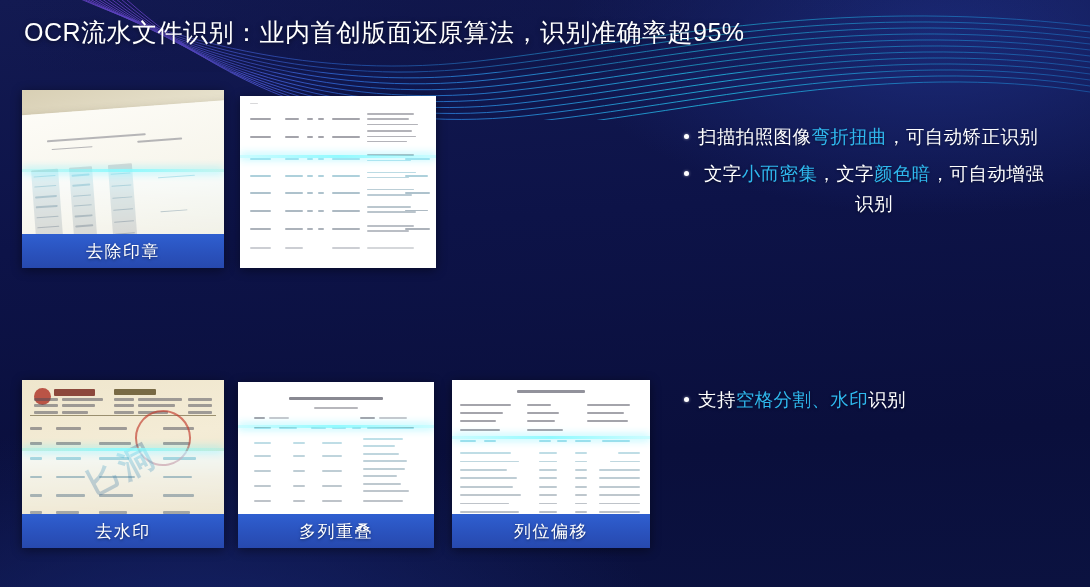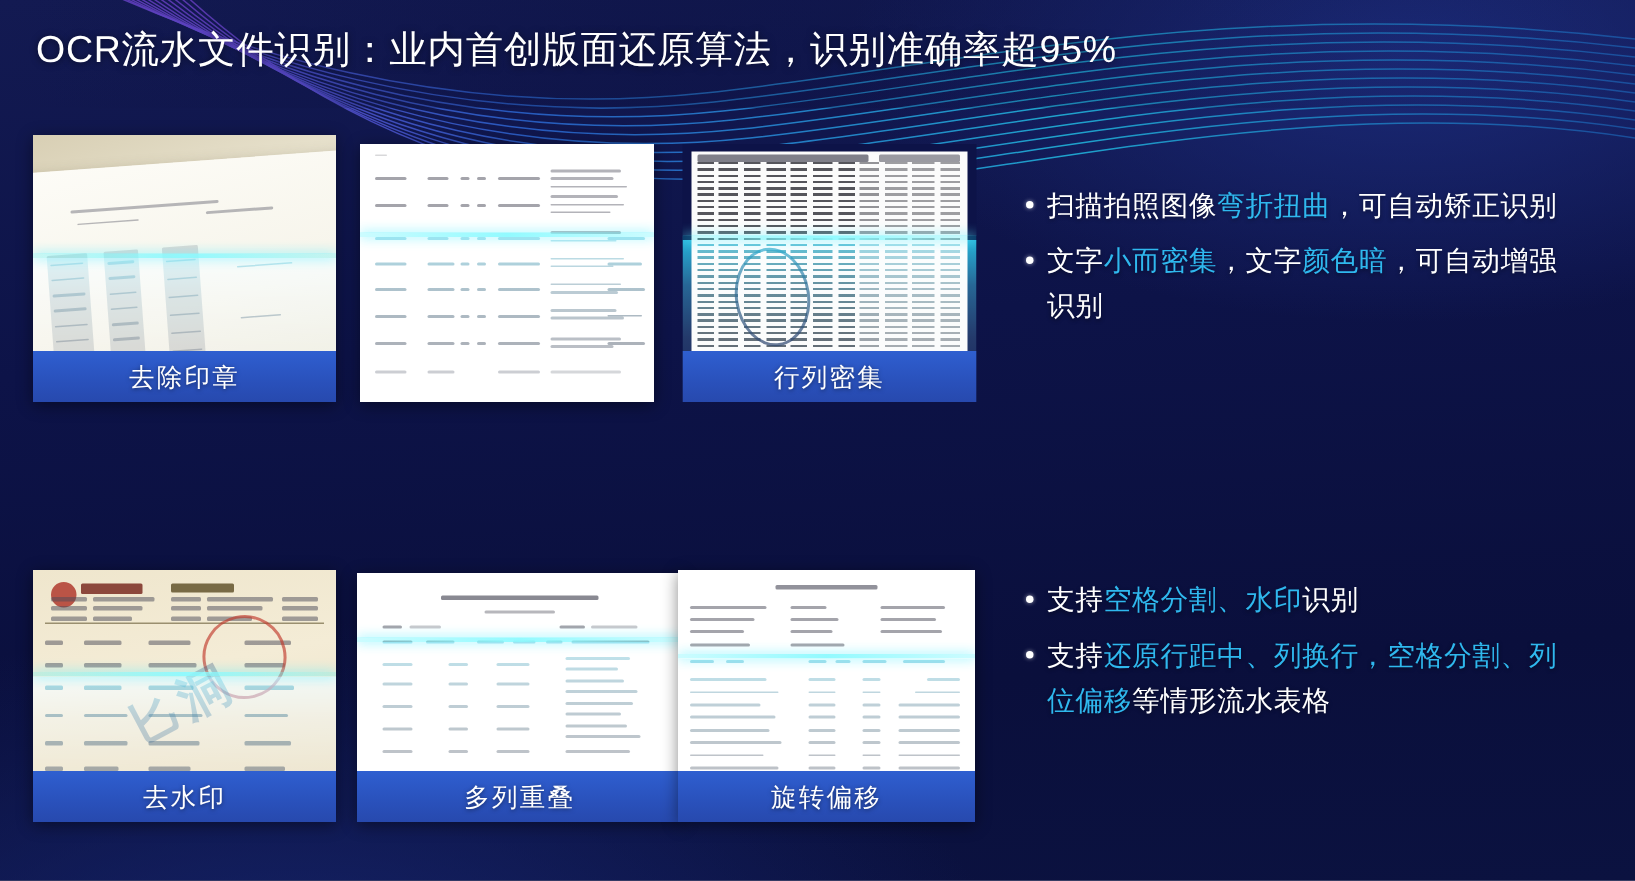--- a/index.html
+++ b/index.html
@@ -97,21 +97,21 @@
     opacity:.65;transform:rotate(-12deg);
   }
   .wm{
     position:absolute;color:rgba(40,60,110,.30);font-size:34px;font-weight:700;
     transform:rotate(-28deg);letter-spacing:4px;white-space:nowrap;
   }
   .bank-logo{position:absolute;width:17px;height:17px;border-radius:50%;background:#b03a2e;opacity:.85;}
   
   .bullets{position:absolute;}
   .bullet{
-    display:flex;align-items:flex-start;margin-bottom:7px;
+    display:flex;align-items:flex-start;margin-bottom:7px;text-align:center;
   }
   .dot{
     width:5px;height:5px;border-radius:50%;background:#ffffff;
     margin-top:12px;margin-right:9px;flex:0 0 auto;
     box-shadow:0 0 3px rgba(255,255,255,.6);
   }
   .btext{
     color:#ffffff;font-size:18.5px;line-height:1.62;letter-spacing:.4px;
     max-width:352px;
     text-shadow:0 1px 3px rgba(0,0,0,.45);
@@ -256,43 +256,20 @@
         <div class="blk" style="left:5%;top:88%;width:11%;height:2px;opacity:.3;"></div>
         <div class="blk" style="left:23%;top:88%;width:9%;height:2px;opacity:.3;"></div>
         <div class="blk" style="left:47%;top:88%;width:14%;height:2px;opacity:.3;"></div>
         <div class="blk" style="left:65%;top:88%;width:24%;height:1.6px;opacity:.25;"></div>
       </div>
       <div class="scan" style="height:64%;"></div>
       <div class="scanline" style="bottom:64%;"></div>
     </div>
   </div>
 
-  <div class="card" style="left:455px;top:96px;width:196px;height:172px;background:#0d1348;box-shadow:none;">
-    <div class="shot">
-      <div class="dense" style="left:3%;right:3%;top:3%;bottom:0;">
-        <div class="col" style="left:2%;width:6%;"></div>
-        <div class="col" style="left:10%;width:7%;"></div>
-        <div class="col" style="left:19%;width:6%;"></div>
-        <div class="col" style="left:27%;width:7%;"></div>
-        <div class="col" style="left:36%;width:6%;"></div>
-        <div class="col" style="left:44%;width:7%;"></div>
-        <div class="col" style="left:53%;width:6%;"></div>
-        <div class="col" style="left:61%;width:7%;opacity:.5;"></div>
-        <div class="col" style="left:70%;width:8%;opacity:.45;"></div>
-        <div class="col" style="left:80%;width:8%;opacity:.45;"></div>
-        <div class="col" style="left:90%;width:7%;opacity:.45;"></div>
-        <div class="blk" style="left:2%;top:1%;width:62%;height:5px;opacity:.7;"></div>
-        <div class="blk" style="left:68%;top:1%;width:29%;height:5px;opacity:.55;"></div>
-        <div class="stamp-oval" style="left:16%;top:38%;"></div>
-      </div>
-      <div class="scan" style="height:63%;"></div>
-      <div class="scanline" style="bottom:63%;"></div>
-    </div>
-    <div class="caption">行列密集</div>
-  </div>
 
   <div class="card" style="left:22px;top:380px;width:202px;height:168px;">
     <div class="shot">
       <div class="receipt">
         <div class="receipt-hd">
           <div class="bank-logo" style="left:2%;top:6%;"></div>
           <div class="blk" style="left:13%;top:8%;width:22%;height:7px;background:#7a2b22;opacity:.85;"></div>
           <div class="blk" style="left:45%;top:8%;width:23%;height:6px;background:#5a4a22;opacity:.8;"></div>
           <div class="blk" style="left:2%;top:38%;width:13%;height:3px;"></div>
           <div class="blk" style="left:17%;top:38%;width:22%;height:3px;"></div>
@@ -340,21 +317,21 @@
         <div class="blk" style="left:70%;top:88%;width:14%;height:2.5px;"></div>
         <div class="stamp-red" style="left:56%;top:18%;"></div>
         <div class="wm" style="left:30%;top:40%;">匕洞</div>
       </div>
       <div class="scan" style="height:58%;"></div>
       <div class="scanline" style="bottom:58%;"></div>
     </div>
     <div class="caption">去水印</div>
   </div>
 
-  <div class="card" style="left:238px;top:382px;width:196px;height:166px;padding-left:21px;">
+  <div class="card" style="left:238px;top:382px;width:196px;height:166px;">
     <div class="shot">
       <div class="wt">
         <div class="blk" style="left:26%;top:9%;width:48%;height:3.5px;opacity:.65;"></div>
         <div class="blk" style="left:39%;top:15%;width:22%;height:2px;opacity:.4;"></div>
         <div class="blk" style="left:8%;top:21%;width:6%;height:2px;"></div>
         <div class="blk" style="left:16%;top:21%;width:10%;height:2px;opacity:.3;"></div>
         <div class="blk" style="left:62%;top:21%;width:8%;height:2px;"></div>
         <div class="blk" style="left:72%;top:21%;width:14%;height:2px;opacity:.3;"></div>
         <div class="blk" style="left:8%;top:27%;width:9%;height:2px;"></div>
         <div class="blk" style="left:21%;top:27%;width:9%;height:2px;"></div>
@@ -456,38 +433,34 @@
         <div class="blk" style="left:4%;top:84%;width:26%;height:1.8px;opacity:.35;"></div>
         <div class="blk" style="left:44%;top:84%;width:9%;height:1.8px;opacity:.35;"></div>
         <div class="blk" style="left:74%;top:84%;width:21%;height:1.8px;opacity:.35;"></div>
         <div class="blk" style="left:4%;top:90%;width:28%;height:1.8px;opacity:.3;"></div>
         <div class="blk" style="left:44%;top:90%;width:9%;height:1.8px;opacity:.3;"></div>
         <div class="blk" style="left:74%;top:90%;width:21%;height:1.8px;opacity:.3;"></div>
       </div>
       <div class="scan" style="height:65%;"></div>
       <div class="scanline" style="bottom:65%;"></div>
     </div>
-    <div class="caption">旋转偏移</div>
+    <div class="caption">列位偏移</div>
   </div>
 
   <div class="bullets" id="group-top" style="left:684px;top:122px;">
       <div class="bullet">
         <span class="dot"></span>
         <span class="btext"><span>扫描拍照图像</span><span class="hl">弯折扭曲</span><span>，可自动矫正识别</span></span>
       </div>
       <div class="bullet">
         <span class="dot"></span>
         <span class="btext"><span>文字</span><span class="hl">小而密集</span><span>，文字</span><span class="hl">颜色暗</span><span>，可自动增强识别</span></span>
       </div>
     </div>
 
   <div class="bullets" id="group-bottom" style="left:684px;top:385px;">
       <div class="bullet">
         <span class="dot"></span>
         <span class="btext"><span>支持</span><span class="hl">空格分割、水印</span><span>识别</span></span>
       </div>
-      <div class="bullet">
-        <span class="dot"></span>
-        <span class="btext"><span>支持</span><span class="hl">还原行距中、列换行，空格分割、列位偏移</span><span>等情形流水表格</span></span>
-      </div>
     </div>
 
 </div>
 
 </body></html>

